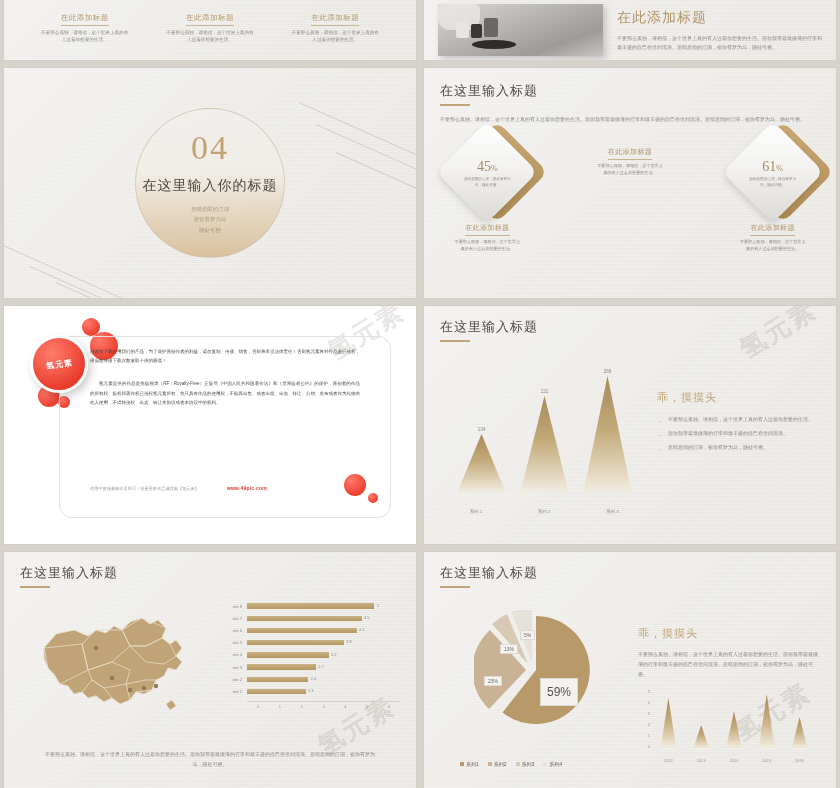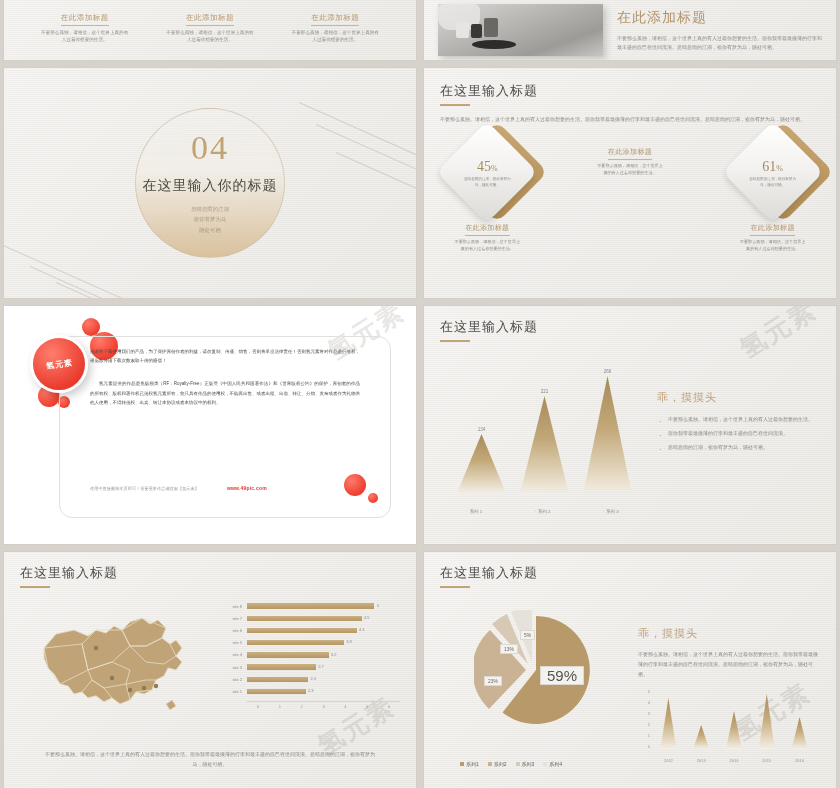--- a/index.html
+++ b/index.html
@@ -203,21 +203,21 @@
 
   
   .s8{padding:12px 16px 0 16px;box-sizing:border-box;}
   .s8body{display:flex;margin-top:10px;height:175px;}
   .piebox{flex:0 0 190px;position:relative;}
   .pie{position:absolute;left:34px;top:12px;width:120px;height:120px;}
   .pielabel{
     position:absolute;background:#f4f2ef;border:1px solid #ddd9d2;
     font-size:5px;color:#6c6a66;padding:1px 3px;
   }
-  .pielabel.big{font-size:15px;padding:0 6px;color:#56534f;}
+  .pielabel.big{font-size:12px;padding:6px 6px;color:#56534f;margin-top:12px;}
   .pielegend{position:absolute;left:20px;bottom:6px;display:flex;gap:9px;}
   .pielegend span{font-size:5px;color:#5d5b57;display:flex;align-items:center;gap:2px;}
   .pielegend i{width:4px;height:4px;display:inline-block;}
   .s8right{flex:1;padding-left:8px;padding-top:28px;box-sizing:border-box;}
   .s8right h4{margin:0 0 8px 0;font-size:11px;color:#c0a276;font-weight:normal;font-family:"Liberation Serif","DejaVu Serif",serif;letter-spacing:1px;}
   .s8right p{font-size:5px;color:#8c8984;line-height:2;margin:0;}
   .minichart{margin-top:10px;position:relative;height:74px;}
   .mc-y{position:absolute;left:0;top:0;bottom:14px;width:12px;display:flex;flex-direction:column;justify-content:space-between;}
   .mc-y span{font-size:4px;color:#9a9793;text-align:right;}
   .mc-plot{position:absolute;left:14px;right:4px;top:0;bottom:14px;display:flex;align-items:flex-end;justify-content:space-around;}

